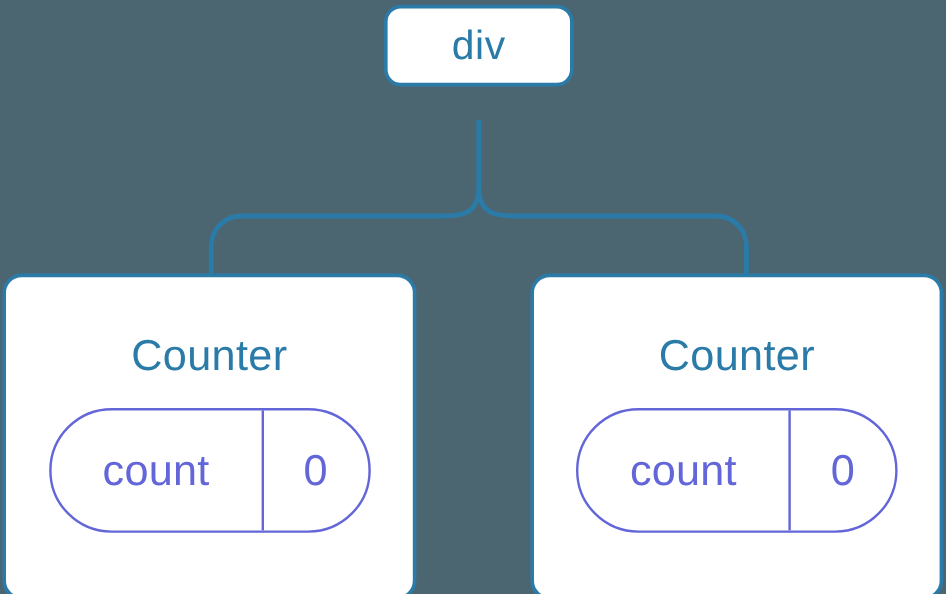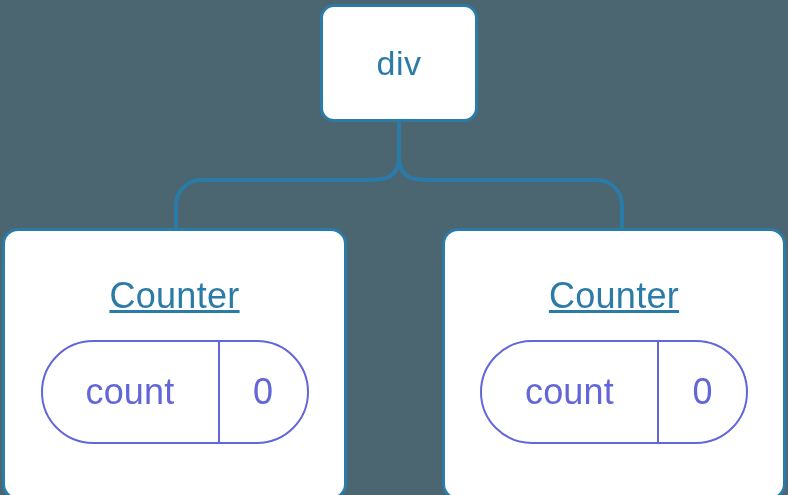--- a/index.html
+++ b/index.html
@@ -37,21 +37,21 @@
     border: 3px solid #2b7ba8;
     border-radius: 14px;
     box-sizing: border-box;
   }
 
   
   #root-node {
     left: 320px;
     top: 4px;
     width: 158px;
-    height: 118px;
+    height: 68px;
     display: flex;
     align-items: center;
     justify-content: center;
   }
   #root-node .node-title {
     font-size: 34px;
     color: #2b7ba8;
     letter-spacing: 0.5px;
     line-height: 1;
   }
@@ -72,21 +72,20 @@
   #component-node-1 {
     left: 442px;
     width: 344px;
   }
   .component-node .node-title {
     margin-top: 47px;
     font-size: 36px;
     color: #2b7ba8;
     letter-spacing: 0.3px;
     line-height: 1;
-    text-decoration: underline;
   }
 
   
   .state-pill {
     position: relative;
     margin-top: 26px;
     width: 268px;
     height: 104px;
     border: 2px solid #6366d8;
     border-radius: 52px;

